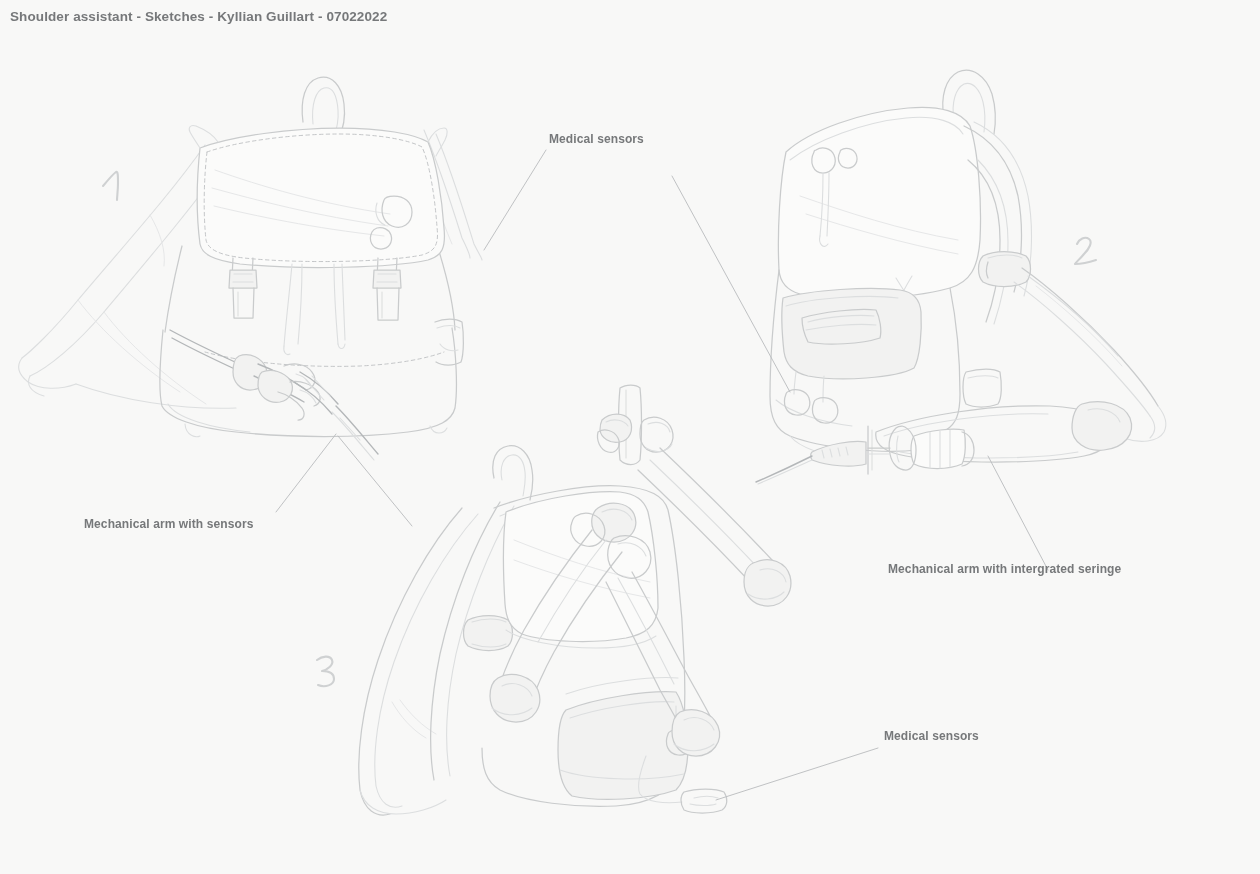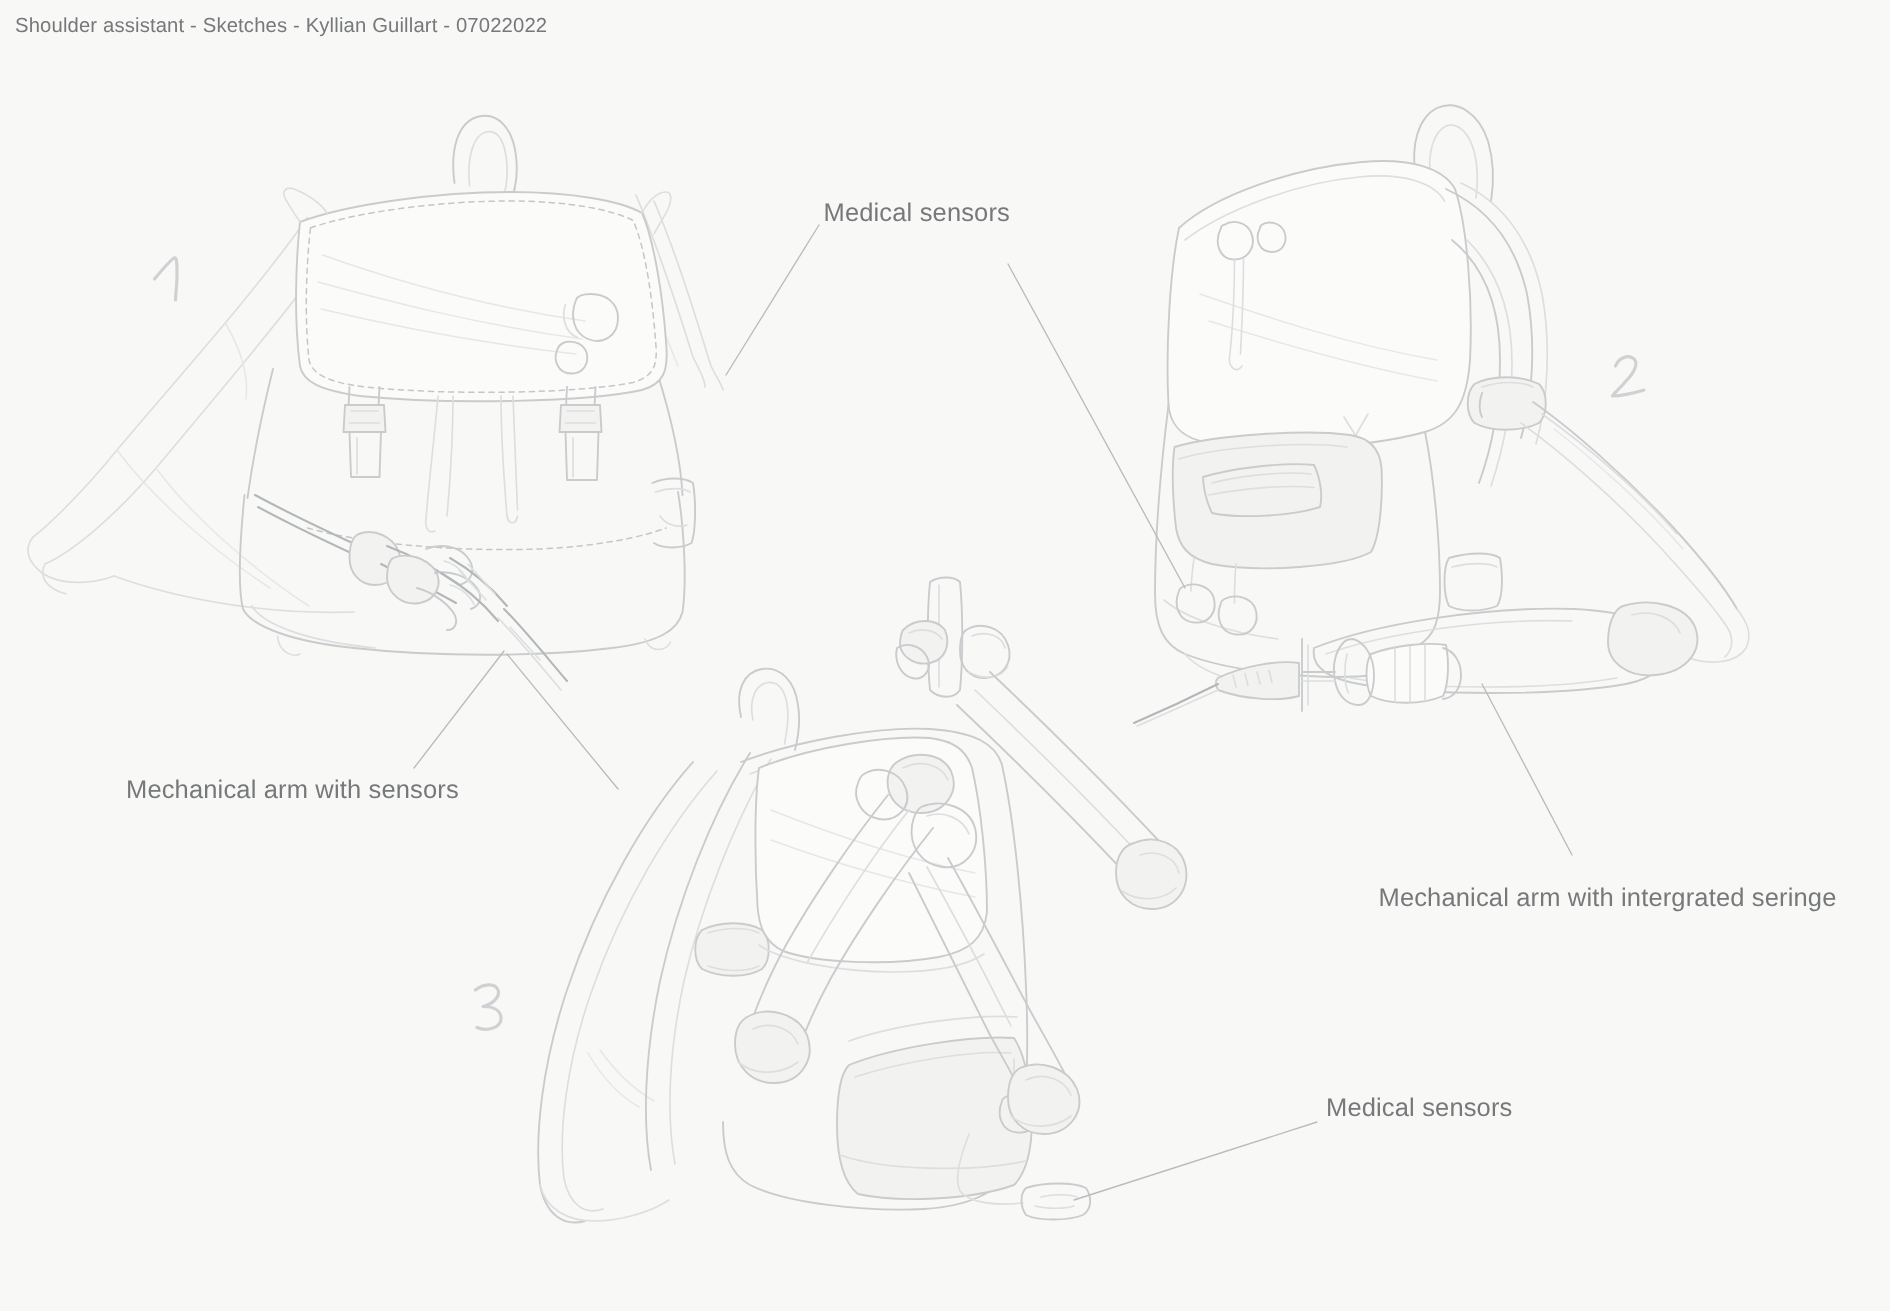--- a/index.html
+++ b/index.html
@@ -13,47 +13,48 @@
     overflow: hidden;
     font-family: "Liberation Sans", sans-serif;
     position: relative;
   }
   #board {
     position: absolute;
     inset: 0;
     width: 1260px;
     height: 768px;
     background: #f8f8f7;
+    font-weight: bold;
   }
   #sheet {
     position: absolute;
     left: 0;
     top: 0;
     width: 1260px;
     height: 874px;
   }
   .doc-title {
     position: absolute;
     left: 10px;
     top: 9px;
     font-size: 13.5px;
     color: #76787a;
     letter-spacing: 0.1px;
     white-space: nowrap;
   }
   .callout-label {
     position: absolute;
-    font-size: 17px;
+    font-size: 12px;
     color: #76787a;
     white-space: nowrap;
     letter-spacing: 0.1px;
   }
   .lbl-sensors-1 { left: 549px; top: 132px; }
   .lbl-arm-1     { left: 84px;  top: 517px; }
-  .lbl-arm-2     { left: 888px; top: 589px; margin-left: 31px; }
+  .lbl-arm-2     { left: 888px; top: 562px; }
   .lbl-sensors-3 { left: 884px; top: 729px; }
 
   
   .sk      { fill: none; stroke: #c9cbcc; stroke-width: 1.25; stroke-linecap: round; stroke-linejoin: round; }
   .sk-d    { fill: none; stroke: #b4b7b9; stroke-width: 1.4;  stroke-linecap: round; stroke-linejoin: round; }
   .sk-l    { fill: none; stroke: #dcdedf; stroke-width: 1.1;  stroke-linecap: round; stroke-linejoin: round; }
   .sk-xl   { fill: none; stroke: #e6e7e8; stroke-width: 1.0;  stroke-linecap: round; stroke-linejoin: round; }
   .sk-dash { fill: none; stroke: #c4c6c8; stroke-width: 1.0;  stroke-dasharray: 3.5 3.2; stroke-linecap: round; }
   .sk-fill { fill: #f2f2f1; stroke: #c9cbcc; stroke-width: 1.25; stroke-linejoin: round; stroke-linecap: round; }
   .sk-fillw{ fill: #fbfbfa; stroke: #c9cbcc; stroke-width: 1.25; stroke-linejoin: round; stroke-linecap: round; }

